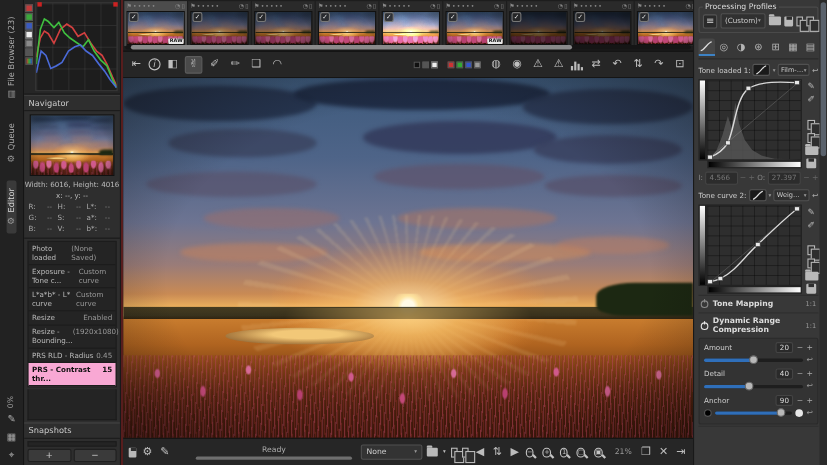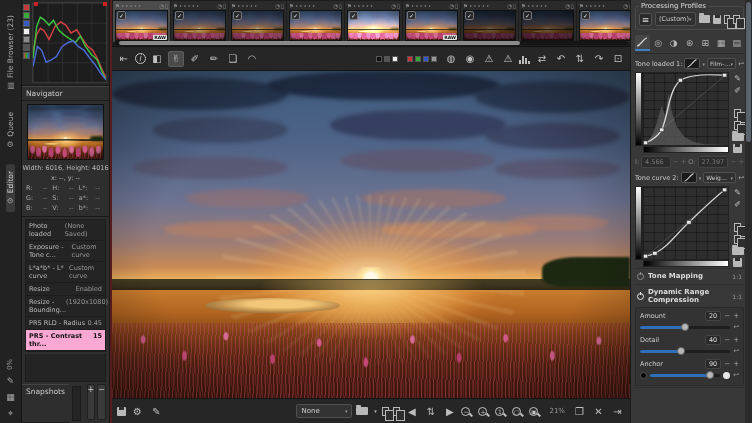--- a/index.html
+++ b/index.html
@@ -44,21 +44,21 @@
 
   #history { flex:1; display:flex; flex-direction:column; min-height:0; }
   #history-rows { margin:2px 3px; border:1px solid #1c1c1c; background:#242424; flex:0 0 auto; }
   .h-row { display:flex; justify-content:space-between; font-size:6.5px; padding:2px 3px;
     border-bottom:1px solid #1c1c1c; color:#bbb; cursor:pointer; }
   .h-row .h-val { color:#999; }
   .h-row.selected { background:#f9a8d4; color:#111;font-weight:bold; }
   .h-row.selected .h-val { color:#111; }
   #history-fill { flex:1; margin:0 3px 2px 3px; background:#242424; border:1px solid #1c1c1c; border-top:none; }
 
-  #snapshots { height:39px; display:flex; }
+  #snapshots { height:39px; display:flex; flex-direction:column; }
   #snap-empty { flex:1; margin:2px 3px; background:#242424; border:1px solid #1c1c1c; }
   #snap-btns { display:flex; gap:2px; padding:0 3px 3px 3px; }
   .snap-btn { flex:1; background:#3a3a3a; border:1px solid #1f1f1f; color:#ccc; text-align:center;
     font-size:8px; line-height:10px; cursor:pointer; border-radius:2px; }
 
   #red-divider { position:absolute; left:110px; top:0; bottom:0; width:2px; background:#571d1d; }
 
   
   #center { position:absolute; left:112px; right:122px; top:0; bottom:0; display:flex; flex-direction:column; }
   #filmstrip { height:47px; background:#1d1d1d; border-bottom:1px solid #111; position:relative; }
@@ -839,20 +839,24 @@
             <div class="ph-blooms"></div>
             <div class="ph-vig"></div>
           </div>
         </div>
     </div>
 
     <div id="statusbar">
       <span class="floppy-i"></span>
       <span class="sb-icn">⚙</span>
       <span class="sb-icn">✎</span>
+      <div id="status-block">
+        <span id="status-text">Ready</span>
+        <div id="progress"></div>
+      </div>
       <span class="sb-flex"></span>
       <div id="profile-dd">
         <span>None</span>
         <span class="dd-arrow">▾</span>
       </div>
       <span class="folder-i"></span>
       <span class="sb-icn" style="width:6px;font-size:5px">▾</span>
       <span class="doc-i"></span>
       <span class="doc-i"></span>
       <span class="sb-icn">◀</span>

